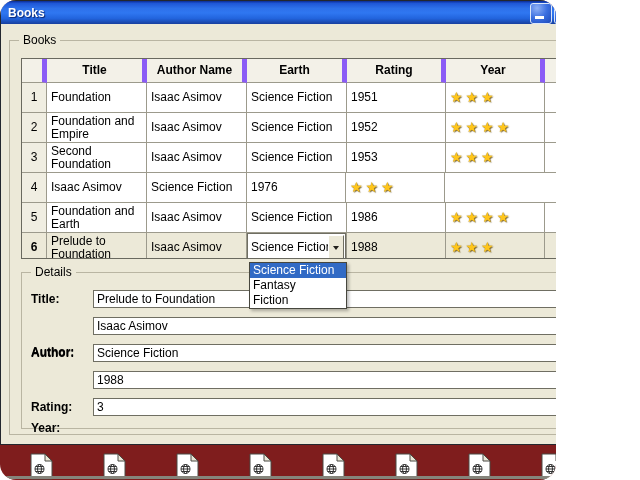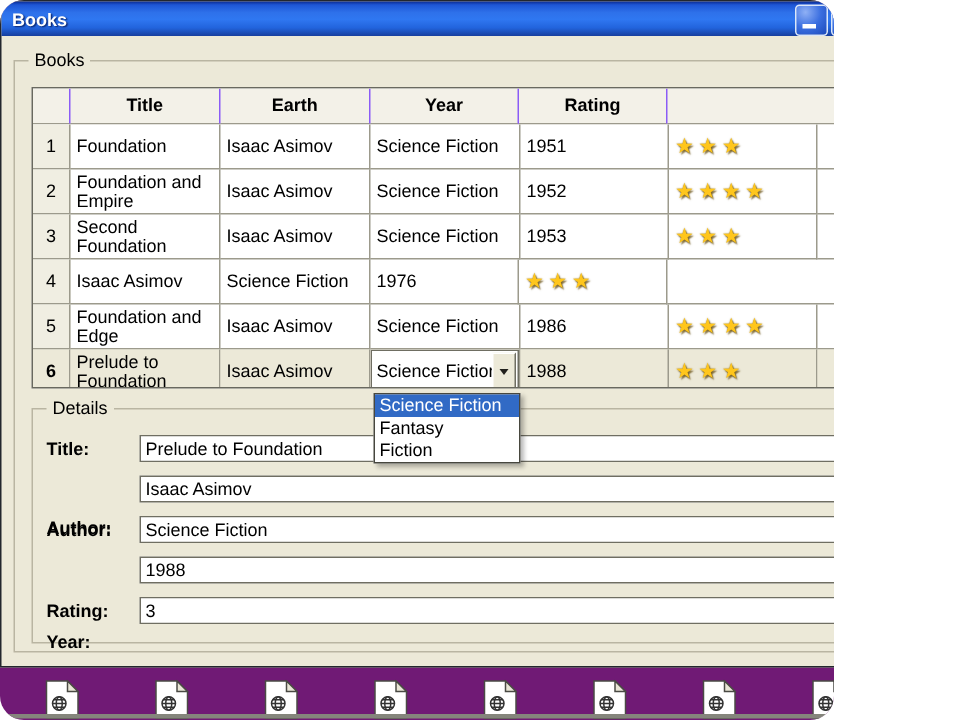--- a/index.html
+++ b/index.html
@@ -1,18 +1,18 @@
 <!DOCTYPE html>
 <html><head>
 <meta charset="utf-8">
 <style>
   * { box-sizing: border-box; margin: 0; padding: 0; }
   html,body { width:640px; height:480px; }
   body { font-family:"Liberation Sans", sans-serif; background:#fff; position:relative; overflow:hidden; }
-  #canvas { position:absolute; left:0; top:0; width:556px; height:480px; background:#701a75; overflow:hidden;border-radius:16px; }
+  #canvas { position:absolute; left:0; top:0; width:556px; height:480px; background:#7f1d1d; overflow:hidden;border-radius:16px; }
 
   
   .window { position:absolute; left:0; top:0; width:605px; height:445px; background:#ECE9D8; border:1px solid #23272E; }
   .titlebar { position:absolute; left:0; top:0; right:0; height:23px;
     background:linear-gradient(180deg,#0B2C93 0%,#1E56D6 10%,#2E71EA 32%,#2F77F1 52%,#2264DD 76%,#173F9E 100%);
     display:flex; align-items:center; }
   .title-text { color:#fff; font-weight:bold; font-size:12px; padding-left:7px; text-shadow:1px 1px 1px rgba(5,25,90,.85); }
   .tb-buttons { position:absolute; top:2px; right:4px; display:flex; gap:2px; }
   .tbb { width:22px; height:21px; border-radius:3px; border:1px solid #DCE7F8; position:relative; }
   .tbb.minb,.tbb.maxb { background:radial-gradient(circle at 30% 22%,#8FB0F5 0%,#3B6FE0 50%,#1C4ABB 100%); }
@@ -21,21 +21,21 @@
   .glyph-max { position:absolute; left:4px; top:4px; width:11px; height:10px; border:1px solid #fff; border-top-width:3px; }
   .glyph-close { position:absolute; inset:0; color:#fff; font-size:15px; font-weight:bold; text-align:center; line-height:19px; }
 
   
   .gb { position:absolute; border:1px solid #B9B5A2; }
   .gb-label { position:absolute; top:-8px; left:9px; background:#ECE9D8; padding:0 4px; font-size:12px; color:#000; }
 
   
   .grid { position:absolute; left:20px; top:57px; width:569px; height:201px; background:#fff; border:1px solid #69695F; overflow:hidden; }
   .thead { position:absolute; left:0; top:0; right:17px; height:24px; display:flex; background:#F3F1E8; }
-  .th { border-right:1px solid #8b5cf6; border-bottom:1px solid #9C9A8C; font-weight:bold; font-size:12px; text-align:center; line-height:22px; overflow:hidden; }
+  .th { border-right:5px solid #8b5cf6; border-bottom:1px solid #9C9A8C; font-weight:bold; font-size:12px; text-align:center; line-height:22px; overflow:hidden; }
   .tbody { position:absolute; left:0; top:24px; right:17px; bottom:0; }
   .trow { display:flex; height:30px; background:#fff; }
   .trow.selected { background:#ECE9D8; }
   .trow.selected .c { background:#ECE9D8; }
   .c { border-right:1px solid #9C9A8C; border-bottom:1px solid #9C9A8C; font-size:12px; line-height:13px; display:flex; align-items:center; padding:1px 4px; overflow:hidden; }
   .c.num { justify-content:center; background:#F0EEE2; padding:0; font-size:12px; }
   .trow.selected .c.num { font-weight:bold; }
   .w-num{width:25px} .w-title{width:100px} .w-author{width:100px} .w-genre{width:100px} .w-year{width:99px} .w-rating{width:99px} .w-fill{flex:1; border-right:none;}
   .stars { font-size:14px; letter-spacing:3px; color:#FFC61C; text-shadow:1px 1px 1px rgba(95,70,5,.75), 0 0 1px #8a6d1a; white-space:nowrap; }
 
@@ -103,23 +103,24 @@
     </div>
 
     <div class="gb" style="left:8px; top:39px; width:585px; height:395px;">
       <span class="gb-label">Books</span>
     </div>
 
     <div class="grid">
       <div class="thead">
         <div class="th w-num"></div>
         <div class="th w-title">Title</div>
+        <div class="th w-author">Author Name</div>
         <div class="th w-genre">Earth</div>
+        <div class="th w-rating">Rating</div>
         <div class="th w-year">Year</div>
-        <div class="th w-rating">Rating</div>
         <div class="th w-fill"></div>
       </div>
 
       <div class="tbody">
         <div class="trow">
           <div class="c num w-num">1</div>
           <div class="c w-title">Foundation</div>
           <div class="c w-author">Isaac Asimov</div>
           <div class="c w-genre">Science Fiction</div>
           <div class="c w-year">1951</div>
@@ -155,21 +156,21 @@
           <div class="c w-author">Isaac Asimov</div>
           <div class="c w-genre">Science Fiction</div>
           <div class="c w-year">1976</div>
           <div class="c w-rating">
               <span class="stars">★★★</span>
             </div>
           <div class="c w-fill"></div>
         </div>
         <div class="trow">
           <div class="c num w-num">5</div>
-          <div class="c w-title">Foundation and Edge</div>
+          <div class="c w-title">Foundation and Earth</div>
           <div class="c w-author">Isaac Asimov</div>
           <div class="c w-genre">Science Fiction</div>
           <div class="c w-year">1986</div>
           <div class="c w-rating">
               <span class="stars">★★★★</span>
             </div>
           <div class="c w-fill"></div>
         </div>
         <div class="trow selected">
           <div class="c num w-num">6</div>

